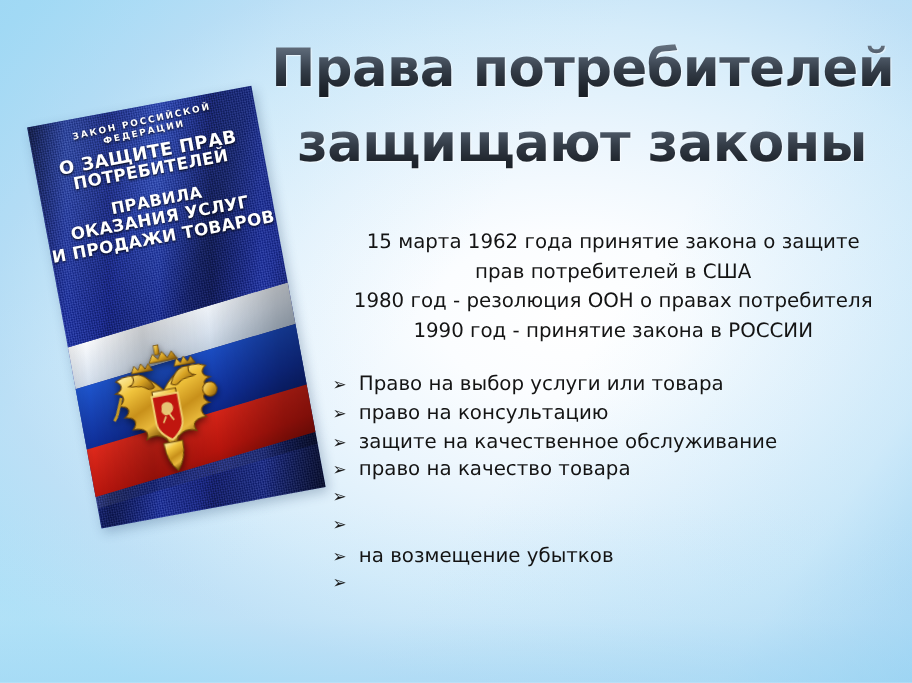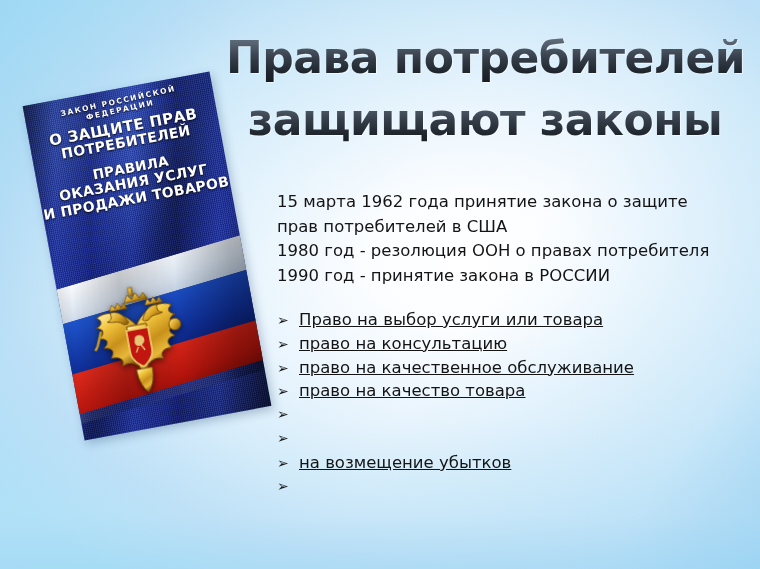--- a/index.html
+++ b/index.html
@@ -115,34 +115,34 @@
     position:absolute;left:20px;top:196px;width:104px;height:110px;z-index:4;
     filter:drop-shadow(0 2px 3px rgba(0,0,0,.55));
   }
 
   
   .body-text{
     position:absolute;left:277px;top:190px;width:468px;z-index:6;
     color:#141414;font-size:16.5px;line-height:24.5px;
     font-family:"DejaVu Sans","Liberation Sans",sans-serif;
   }
-  .body-text p{margin:0;white-space:nowrap;}
+  .body-text p{margin:0;white-space:nowrap;text-align:center;}
 
   .bullets{
     position:absolute;left:277px;top:308px;width:468px;z-index:6;
     font-family:"DejaVu Sans","Liberation Sans",sans-serif;
   }
   .bullet-row{
     display:flex;align-items:baseline;
     height:23.8px;color:#141414;font-size:16.5px;line-height:23.8px;
   }
   .bullet-row .bmark{
     width:22px;flex:0 0 22px;color:#1a1a1a;font-size:14px;line-height:23.8px;
   }
-  .bullet-row .blabel{white-space:nowrap;text-decoration:underline;}
+  .bullet-row .blabel{white-space:nowrap;}
 </style>
 </head>
 <body>
 
 <div class="slide">
 
   <div class="book-wrap">
     <div class="book">
       <div class="weave"></div>
 
@@ -228,21 +228,21 @@
     <div class="bullet-row">
       <span class="bmark">➢</span>
       <span class="blabel">Право на выбор услуги или товара</span>
     </div>
     <div class="bullet-row">
       <span class="bmark">➢</span>
       <span class="blabel">право на консультацию</span>
     </div>
     <div class="bullet-row">
       <span class="bmark">➢</span>
-      <span class="blabel">право на качественное обслуживание</span>
+      <span class="blabel">защите на качественное обслуживание</span>
     </div>
     <div class="bullet-row">
       <span class="bmark">➢</span>
       <span class="blabel">право на качество товара</span>
     </div>
     <div class="bullet-row">
       <span class="bmark">➢</span>
     </div>
     <div class="bullet-row">
       <span class="bmark">➢</span>

